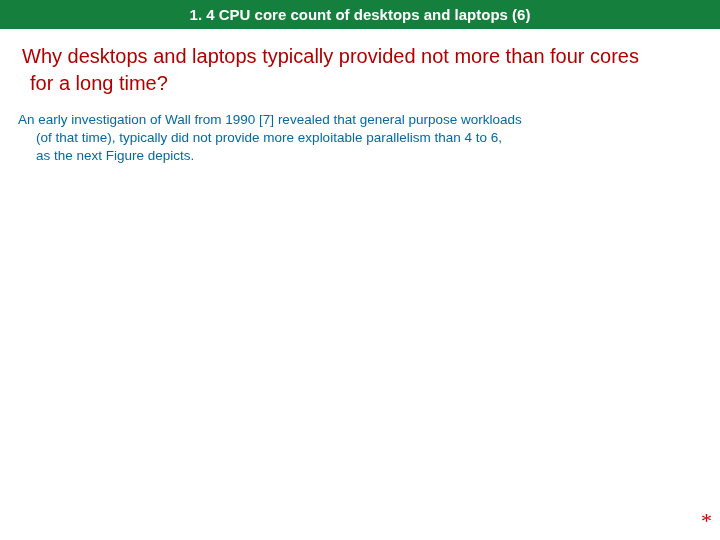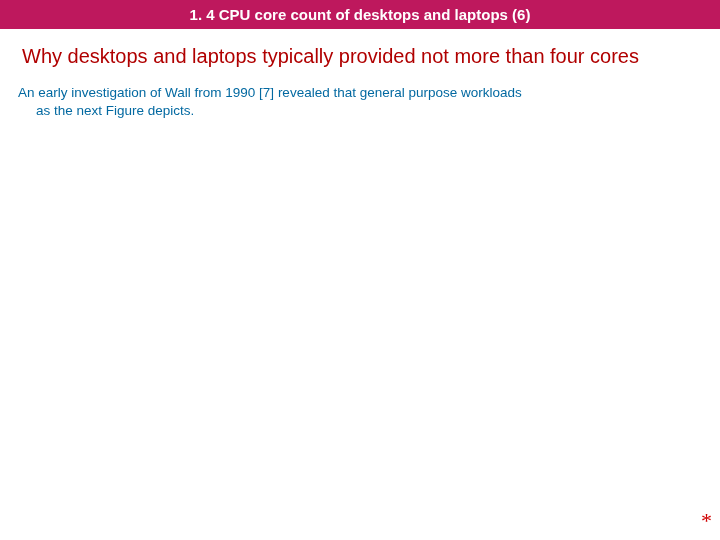--- a/index.html
+++ b/index.html
@@ -9,21 +9,21 @@
     }
     body {
       width: 720px;
       height: 540px;
       background: #ffffff;
       font-family: Verdana, Arial, sans-serif;
       position: relative;
       overflow: hidden;
     }
     .title-bar {
-      background: #be185d;
+      background: #15803d;
       color: #ffffff;
       text-align: center;
       padding: 6px 0;
       font-size: 15px;
       font-weight: bold;
     }
     .subheading {
       color: #b00000;
       font-size: 20px;
       padding: 14px 20px 8px 22px;
@@ -50,22 +50,24 @@
   </style>
 </head>
 <body>
 
 <div class="title-bar">
   <span>1. 4 CPU core count of desktops and laptops (6)</span>
 </div>
 
 <div class="subheading">
   <span>Why desktops and laptops typically provided not more  than four cores</span><br>
+  <span class="body-indent-small" style="padding-left:8px;">for a long time?</span>
 </div>
 
 <div class="body-text">
   <span>An early investigation of Wall from 1990 [7] revealed that general purpose workloads</span><br>
+  <span class="body-indent">(of that time), typically did not provide more exploitable parallelism than 4 to 6,</span>
   <span class="body-indent">as the next Figure depicts.</span>
 </div>
 
 <div class="asterisk">
   <span>*</span>
 </div>
 
 </body></html>

